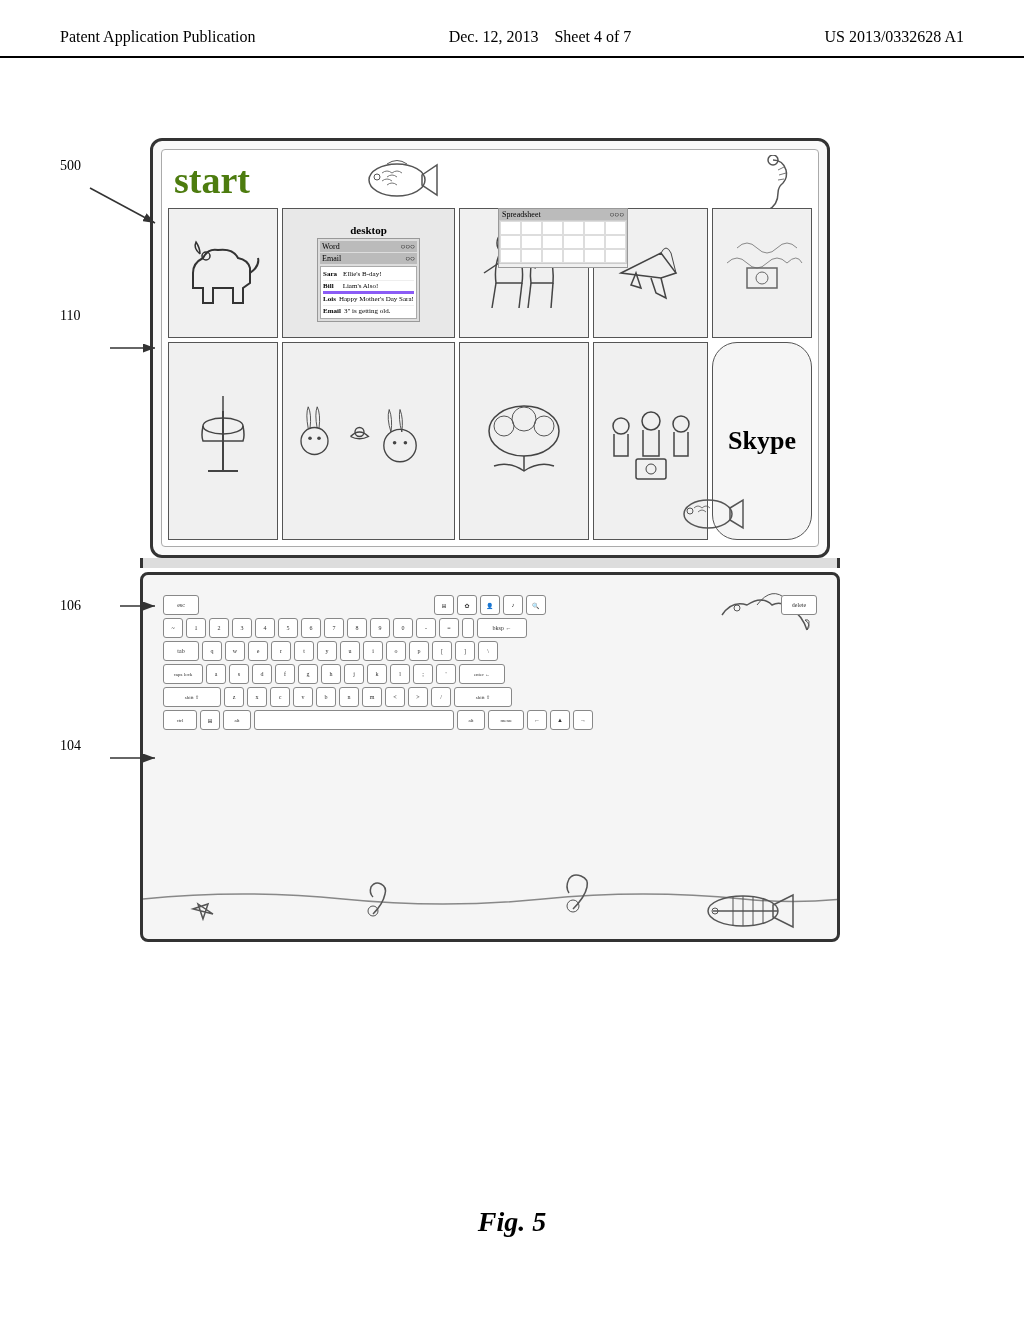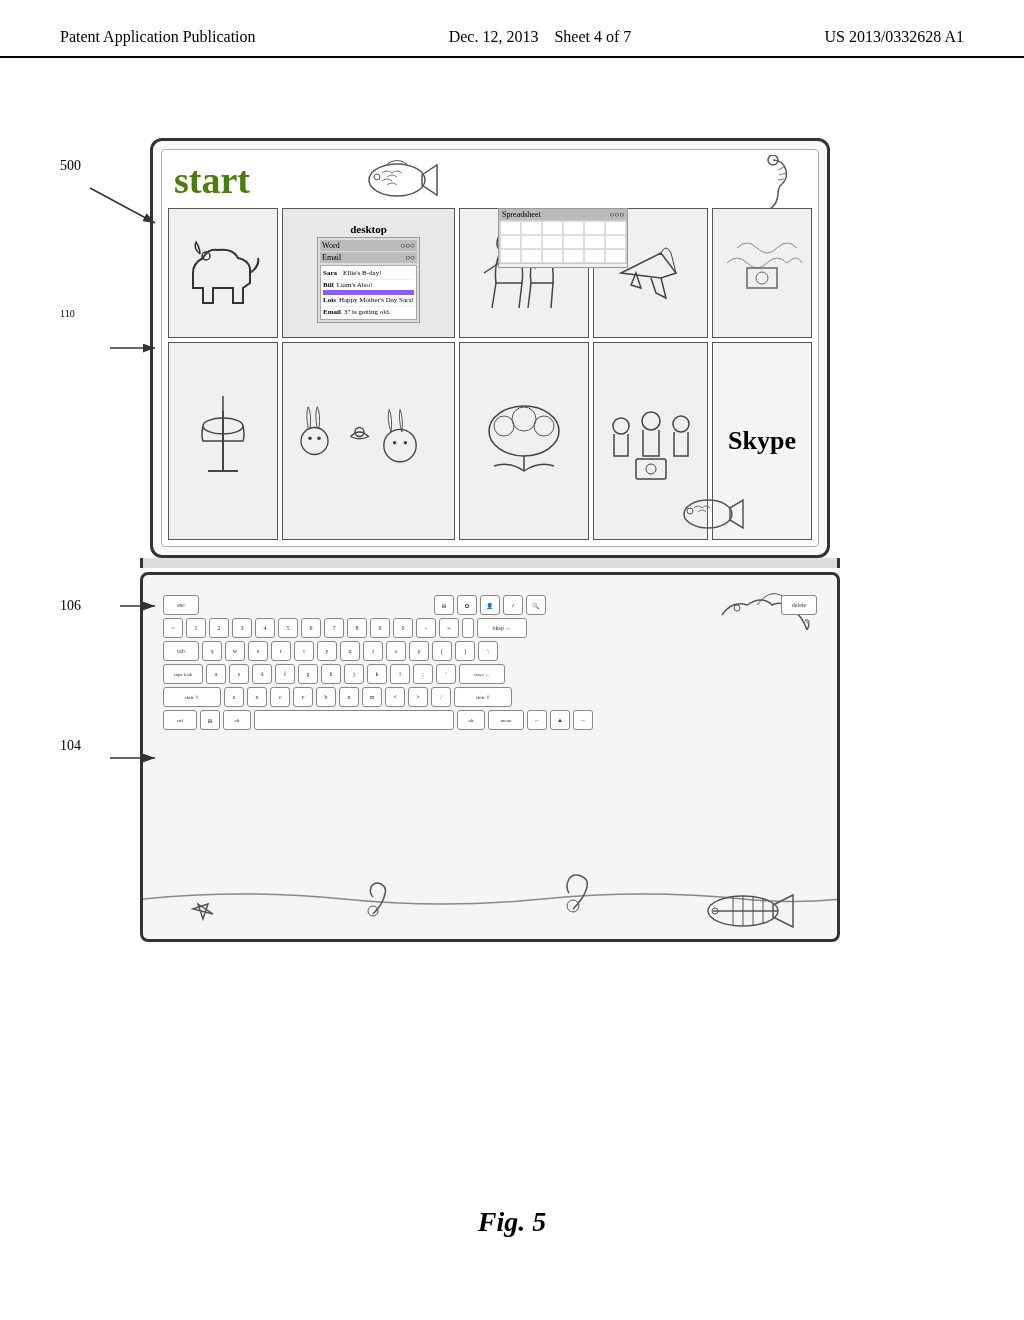--- a/index.html
+++ b/index.html
@@ -83,20 +83,21 @@
       padding: 4px;
       display: flex;
       flex-direction: column;
     }
 
     
     .skype-tile {
       font-size: 26px;
       font-weight: bold;
       background: #f5f5f5;
+      border-radius: 25px;
     }
 
     
     .laptop-base {
       width: 700px;
       margin-left: -10px;
       height: 370px;
       border: 3px solid #333;
       border-radius: 8px;
       background: #f5f5f5;
@@ -158,21 +159,21 @@
     .label-500 {
       position: absolute;
       top: 100px;
       left: 60px;
       font-size: 14px;
     }
     .label-110 {
       position: absolute;
       top: 250px;
       left: 60px;
-      font-size: 10px;
+      font-size: 14px;
     }
     .label-106 {
       position: absolute;
       top: 540px;
       left: 60px;
       font-size: 14px;
     }
     .label-104 {
       position: absolute;
       top: 680px;
@@ -276,21 +277,21 @@
               </div>
               <div style="display:flex;justify-content:space-between;background:#bbb;padding:1px 2px;margin-bottom:2px;">
                 <span>Email</span>
                 <span>○○</span>
               </div>
               <div style="background:#fff;border:1px solid #aaa;padding:2px;font-size:7px;line-height:1.5;">
                 <div style="display:flex;gap:6px;border-bottom:1px solid #eee;">
                     <span style="font-weight:bold;">Sara</span>
                     <span>Ellie's B-day!</span>
                   </div>
-                <div style="display:flex;gap:3px;border-bottom:5px solid #8b5cf6;">
+                <div style="display:flex;gap:9px;border-bottom:3px solid #8b5cf6;">
                     <span style="font-weight:bold;">Bill</span>
                     <span>Liam's Also!</span>
                   </div>
                 <div style="display:flex;gap:3px;border-bottom:1px solid #eee;">
                     <span style="font-weight:bold;">Lois</span>
                     <span>Happy Mother's Day Sara!</span>
                   </div>
                 <div style="display:flex;gap:3px;">
                     <span style="font-weight:bold;">Email</span>
                     <span>3" is getting old.</span>

